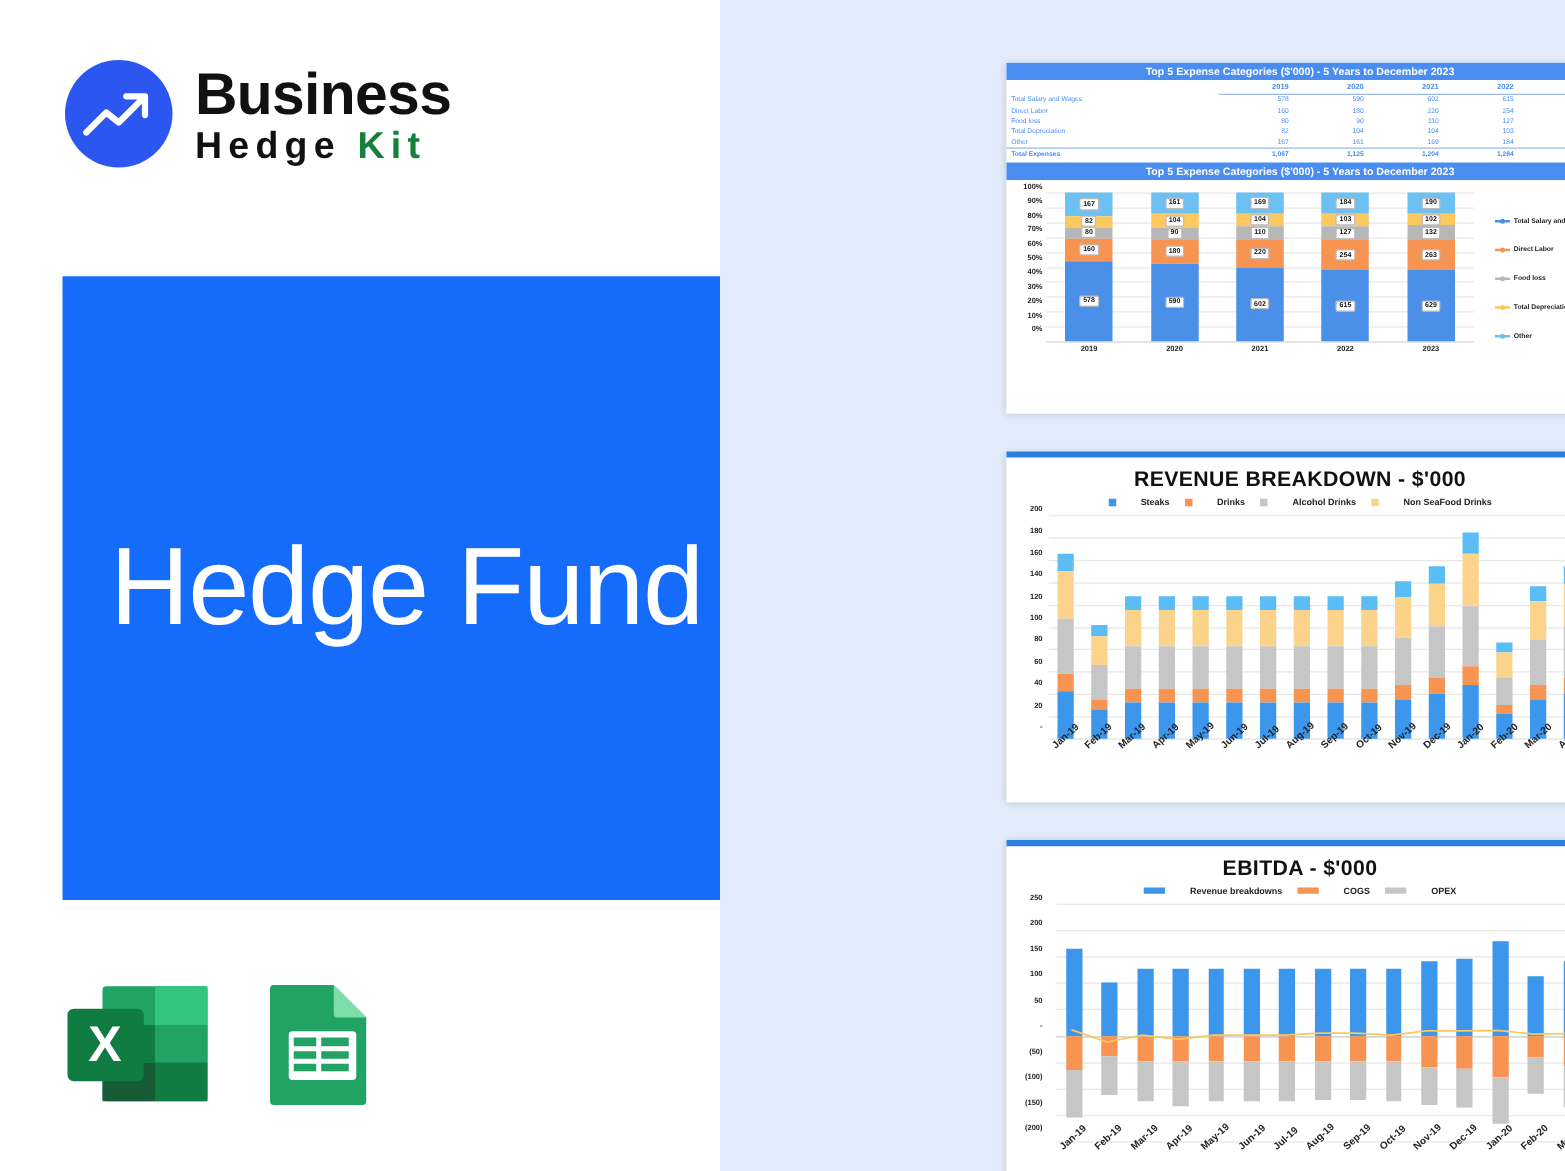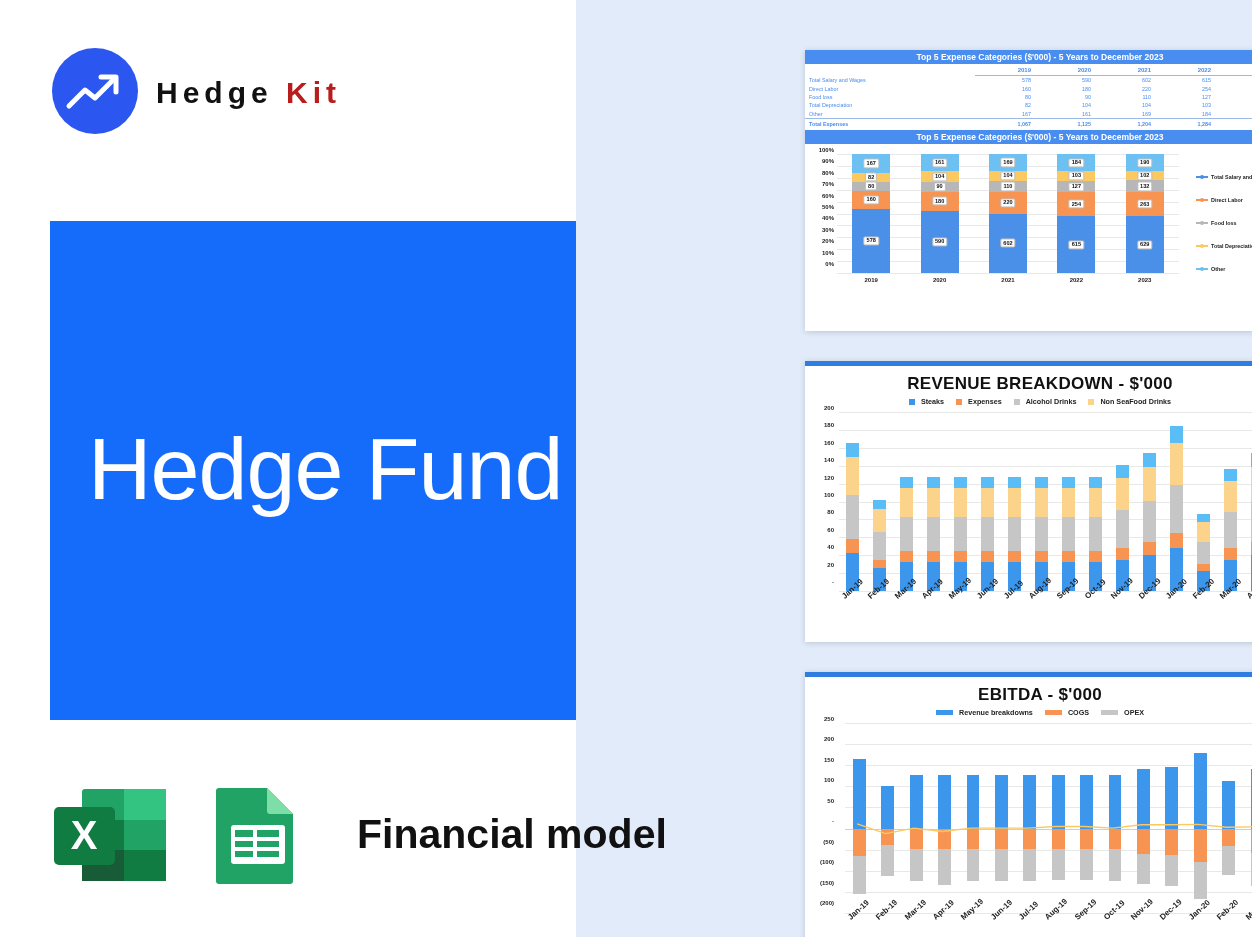--- a/index.html
+++ b/index.html
@@ -52,21 +52,21 @@
   }
   #logo-text { display: flex; flex-direction: column; line-height: 1; }
   #logo-title {
     font-size: 47px; font-weight: bold; color: #111111;
     letter-spacing: -0.5px;
   }
   #logo-sub {
     font-size: 30px; font-weight: bold; color: #111111;
     letter-spacing: 5px; margin-top: 4px;
   }
-  #logo-sub .kit { color: #b91c1c; }
+  #logo-sub .kit { color: #15803d; }
 
   
   #hero-title {
     position: absolute;
     left: 88px; top: 425px;
     font-size: 88px; color: #ffffff; font-weight: normal;
     letter-spacing: -1px; line-height: 1;
   }
 
   
@@ -151,21 +151,21 @@
     content: ''; display: block; width: 4px; height: 4px;
     background: inherit; border-radius: 50%;
     margin: -0.8px auto 0;
   }
 
   .legend-top {
     display: flex; justify-content: center; gap: 12px;
     font-size: 7.2px; font-weight: bold; color: #222;
     padding: 3px 0 2px 0;
   }
-  .legend-top .li { display: flex; align-items: center; gap: 6px; white-space: nowrap; }
+  .legend-top .li { display: flex; align-items: center; gap: 20px; white-space: nowrap; }
   .legend-top .sq { width: 6px; height: 6px; flex: none; }
   .legend-top .bar { width: 17px; height: 5px; flex: none; }
 
   .chart-heading {
     font-size: 17px; font-weight: bold; color: #111;
     text-align: center; padding-top: 8px; letter-spacing: 0.3px;
     white-space: nowrap;
   }
   .x-axis-rot {
     display: flex; justify-content: space-around; padding-top: 2px;
@@ -186,20 +186,21 @@
 <div id="bg-blue-block"></div>
 
 <div id="logo-block">
   <div id="logo-mark">
     <svg width="60" height="46" viewBox="0 0 60 46" fill="none">
       <path d="M4 38 L20 22 L30 30 L50 10" stroke="#ffffff" stroke-width="5" stroke-linecap="round" stroke-linejoin="round" fill="none"></path>
       <path d="M36 9 L51 9 L51 24" stroke="#ffffff" stroke-width="5" stroke-linecap="round" stroke-linejoin="round" fill="none"></path>
     </svg>
   </div>
   <div id="logo-text">
+    <div id="logo-title">Business</div>
     <div id="logo-sub">
       <span>Hedge</span>
       <span class="kit">Kit</span>
     </div>
   </div>
 </div>
 
 <div id="hero-title">Hedge Fund</div>
 
 <div id="footer-row">
@@ -219,21 +220,20 @@
     <rect x="42" y="42" width="54" height="39" rx="3" fill="#ffffff" transform="translate(-4,0)"></rect>
     <g fill="#21a366">
       <rect x="42" y="47" width="18" height="7"></rect>
       <rect x="64" y="47" width="22" height="7"></rect>
       <rect x="42" y="58" width="18" height="6"></rect>
       <rect x="64" y="58" width="22" height="6"></rect>
       <rect x="42" y="68" width="18" height="6"></rect>
       <rect x="64" y="68" width="22" height="6"></rect>
     </g>
   </svg>
-  <div id="footer-label">Financial model</div>
 </div>
 
 <div class="chart-card" id="chart-card-expenses">
   <div class="card-bluebar">Top 5 Expense Categories ($'000) - 5 Years to December 2023</div>
 
   <table class="exp-table">
     <thead>
         <tr>
       <th class="label-col"></th>
       <th>2019</th>
@@ -446,21 +446,21 @@
 <div class="chart-card" id="chart-card-revenue">
   <div style="height:5px; background:#2f7de1;"></div>
   <div class="chart-heading">REVENUE BREAKDOWN - $'000</div>
   <div class="legend-top" id="rev-legend">
       <div class="li">
         <span class="sq" style="background: rgb(59, 150, 236);"></span>
         <span>Steaks</span>
       </div>
       <div class="li">
         <span class="sq" style="background: rgb(247, 148, 82);"></span>
-        <span>Expenses</span>
+        <span>Drinks</span>
       </div>
       <div class="li">
         <span class="sq" style="background: rgb(198, 198, 198);"></span>
         <span>Alcohol Drinks</span>
       </div>
       <div class="li">
         <span class="sq" style="background: rgb(252, 211, 138);"></span>
         <span>Non SeaFood Drinks</span>
       </div>
     </div>

